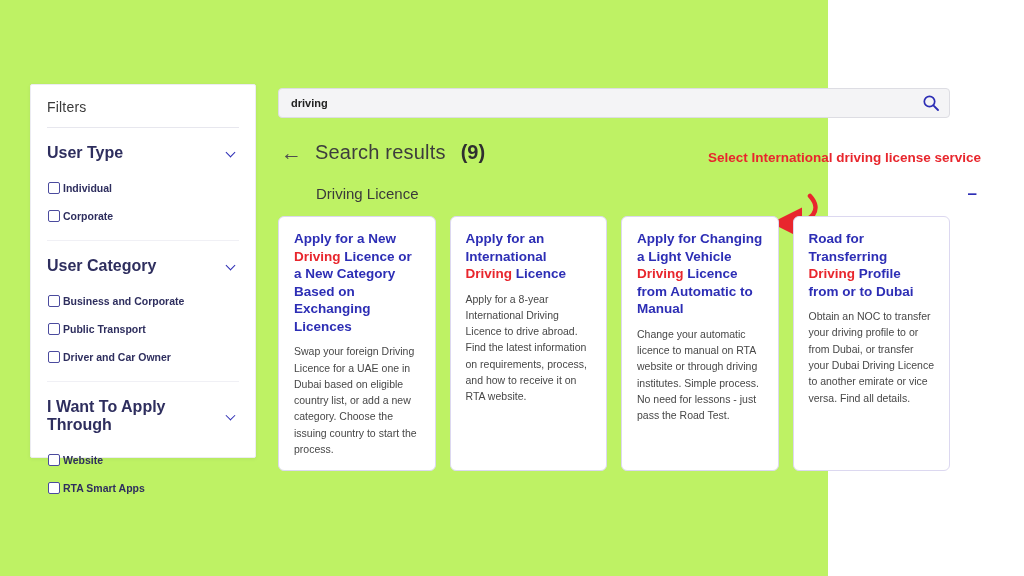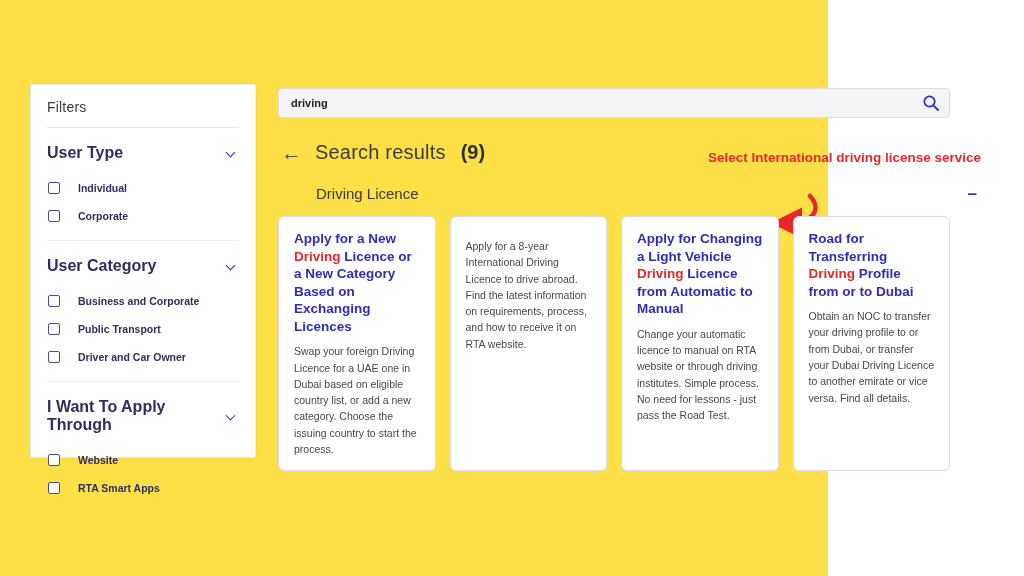--- a/index.html
+++ b/index.html
@@ -1,31 +1,31 @@
 <!DOCTYPE html>
 <html><head>
 <meta charset="utf-8">
 <style>
   * { margin:0; padding:0; box-sizing:border-box; }
   html,body { width:1024px; height:576px; background:#ffffff; font-family:"Liberation Sans", sans-serif; overflow:hidden; }
-  .page { position:relative; width:828px; height:576px; background:#fde047; }
+  .page { position:relative; width:828px; height:576px; background:#bef264; }
 
   
   .sidebar { position:absolute; left:30px; top:84px; width:226px; height:374px;
              background:#fff; border:1px solid #ececf2; border-radius:2px;
              box-shadow:0 1px 4px rgba(40,40,90,0.06); padding:14px 16px; }
   .filters-title { font-size:14px; color:#3a3a3a; letter-spacing:.2px; }
   .sidebar-divider { border:none; border-top:1px solid #e7e7ee; margin:12px 0 0; }
   .group { padding-top:12px; }
   .group + .group { border-top:1px solid #f0f0f5; margin-top:18px; }
   .group-header { display:flex; justify-content:space-between; align-items:center; padding:4px 0; cursor:pointer; }
   .group-label { font-size:16px; font-weight:bold; color:#2e2e5e; }
   .chevron { width:7px; height:7px; border-right:1.6px solid #2d2eb5; border-bottom:1.6px solid #2d2eb5;
              transform:rotate(45deg); margin:-2px 5px 0 0; }
-  .check-row { display:flex; align-items:flex-end; gap:18px; margin:16px 0 2px 1px; cursor:pointer; }
+  .check-row { display:flex; align-items:flex-end; gap:3px; margin:16px 0 2px 1px; cursor:pointer; }
   .checkbox { width:12px; height:12px; border:1.5px solid #4b4b9e; border-radius:2px; background:#fff; flex:0 0 auto; }
   .check-label { font-size:10.5px; font-weight:bold; color:#2e2e5e; }
 
   
   .search-wrap { position:absolute; left:278px; top:88px; width:672px; height:30px; }
   .search-input { width:100%; height:100%; background:#f4f4f6; border:1px solid #dddde3; border-radius:4px;
                   padding:0 38px 0 12px; font-size:11px; font-weight:bold; color:#222;
                   font-family:"Liberation Sans", sans-serif; outline:none; }
   .search-icon { position:absolute; right:10px; top:6px; width:18px; height:18px; cursor:pointer; }
 
@@ -144,20 +144,21 @@
   </svg>
 
   <div class="cards">
 
     <div class="card">
       <div class="card-title"><span>Apply for a New </span><span class="hl">Driving</span><span> Licence or a New Category Based on Exchanging Licences</span></div>
       <div class="card-desc">Swap your foreign Driving Licence for a UAE one in Dubai based on eligible country list, or add a new category. Choose the issuing country to start the process.</div>
     </div>
 
     <div class="card">
+      <div class="card-title"><span>Apply for an International </span><span class="hl">Driving</span><span> Licence</span></div>
       <div class="card-desc">Apply for a 8-year International Driving Licence to drive abroad. Find the latest information on requirements, process, and how to receive it on RTA website.</div>
     </div>
 
     <div class="card">
       <div class="card-title"><span>Apply for Changing a Light Vehicle </span><span class="hl">Driving</span><span> Licence from Automatic to Manual</span></div>
       <div class="card-desc">Change your automatic licence to manual on RTA website or through driving institutes. Simple process. No need for lessons - just pass the Road Test.</div>
     </div>
 
     <div class="card">
       <div class="card-title"><span>Road for Transferring </span><span class="hl">Driving</span><span> Profile from or to Dubai</span></div>

